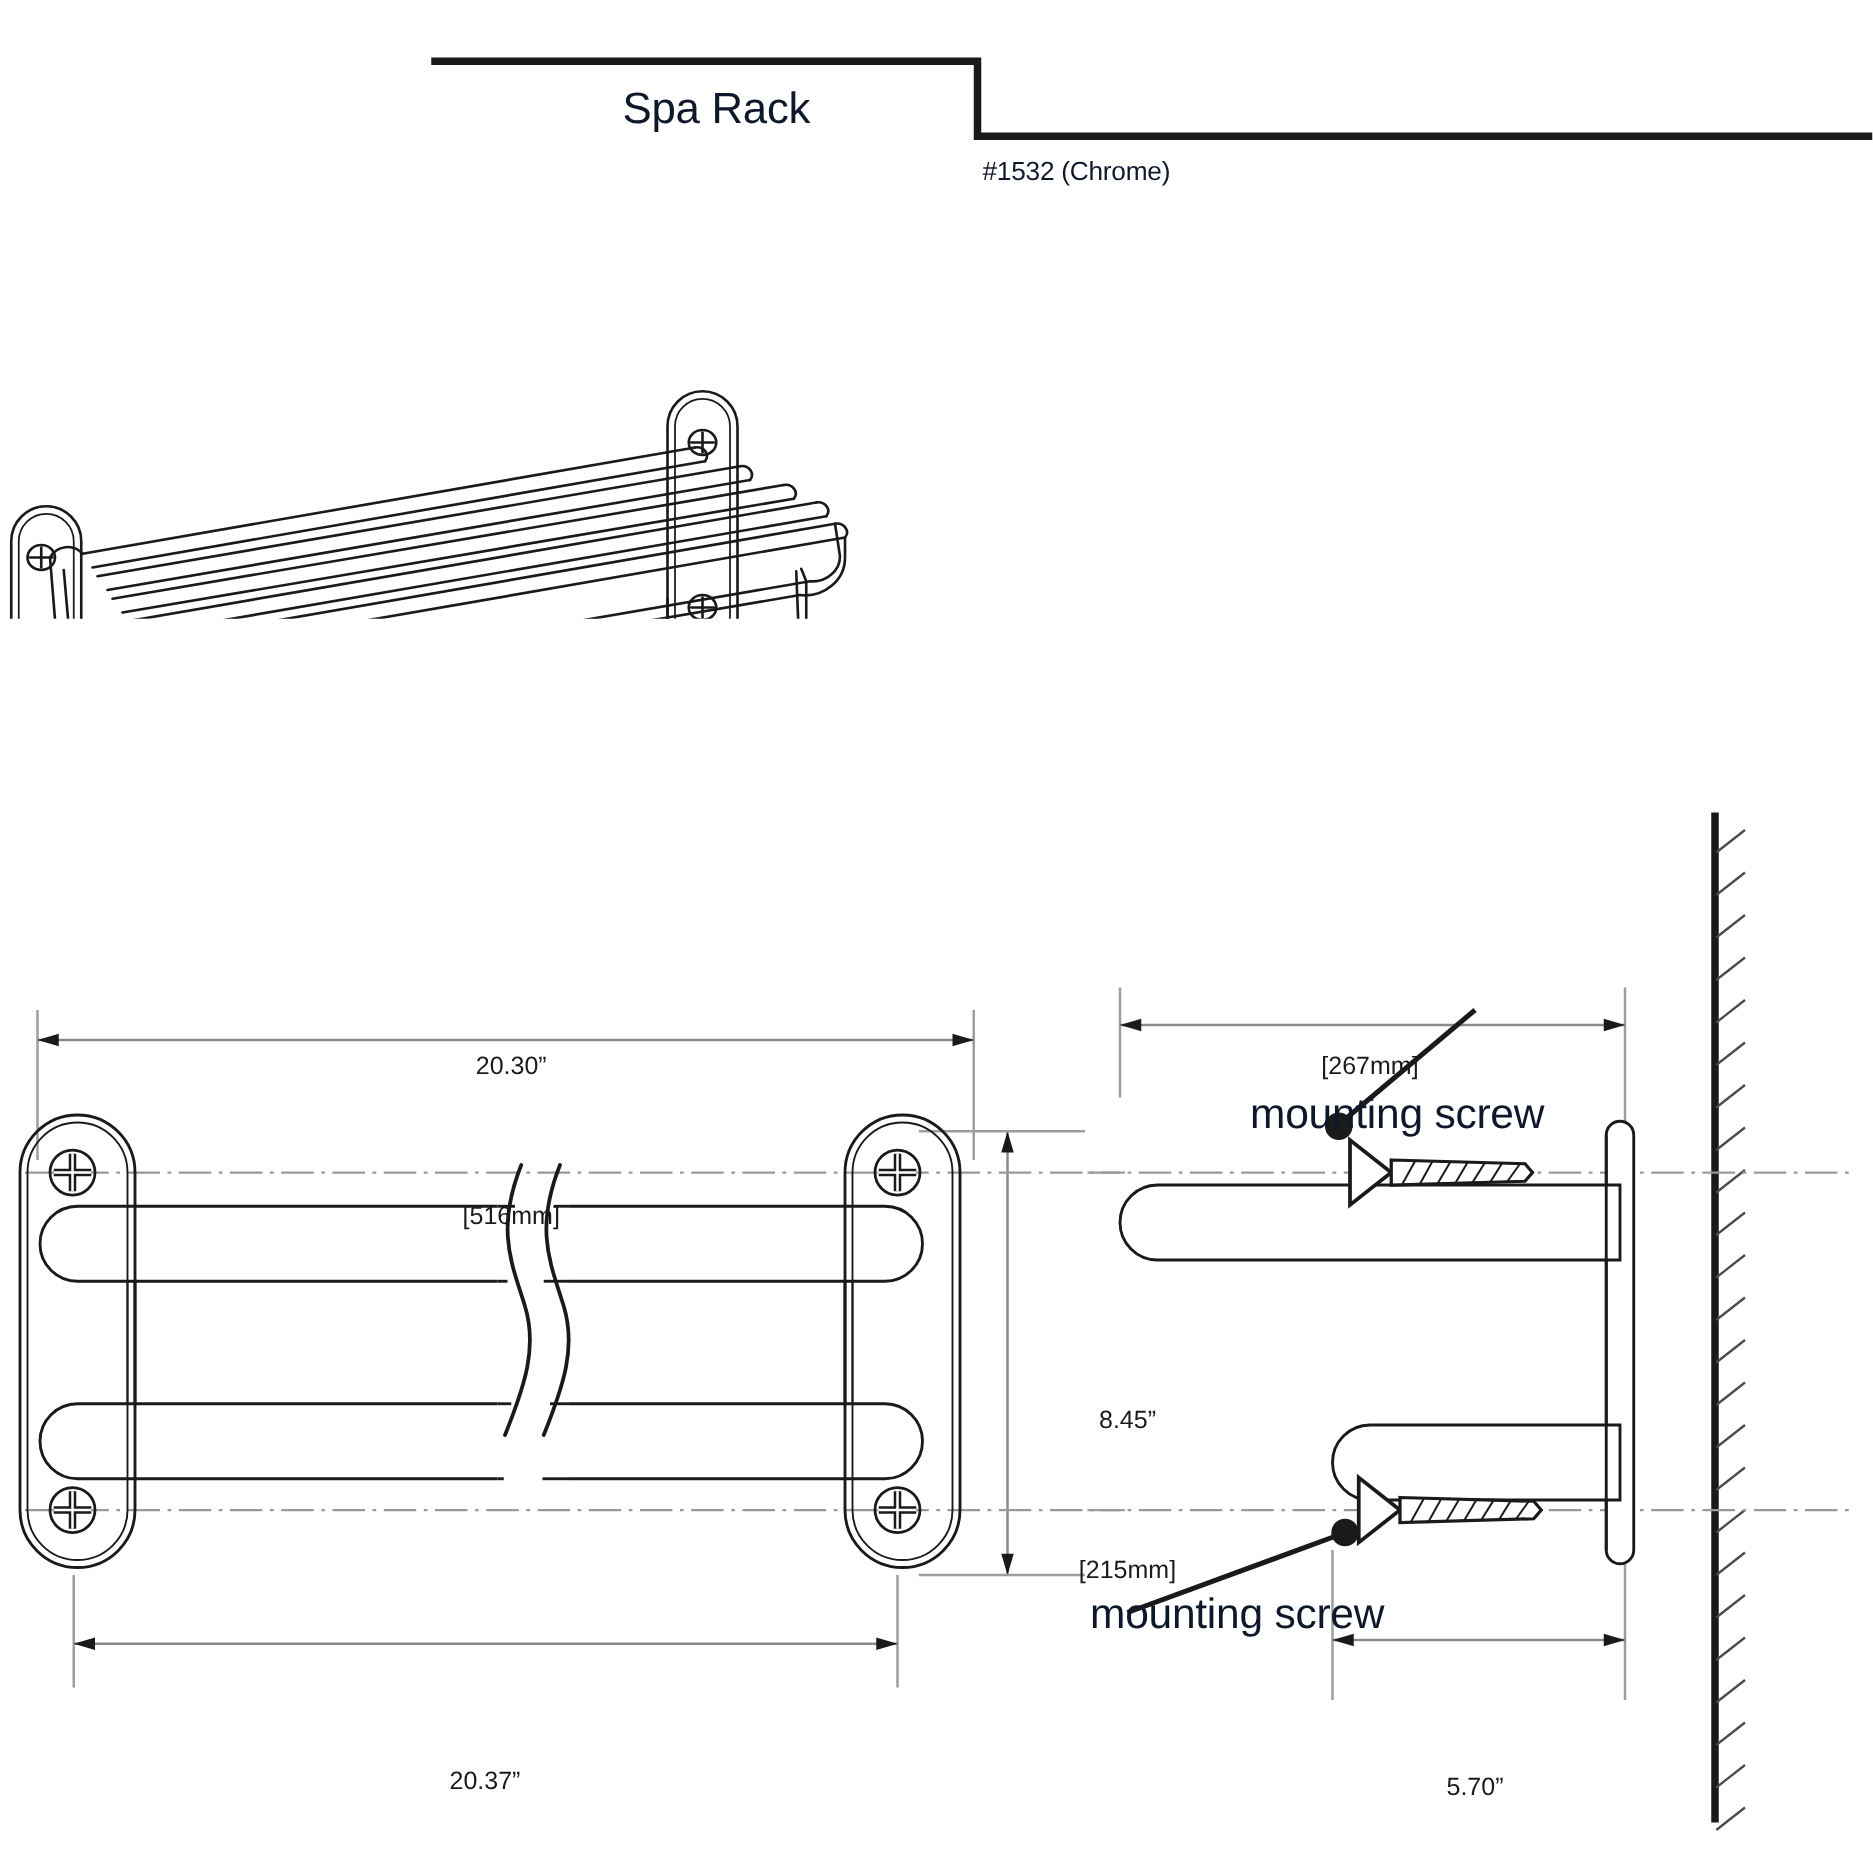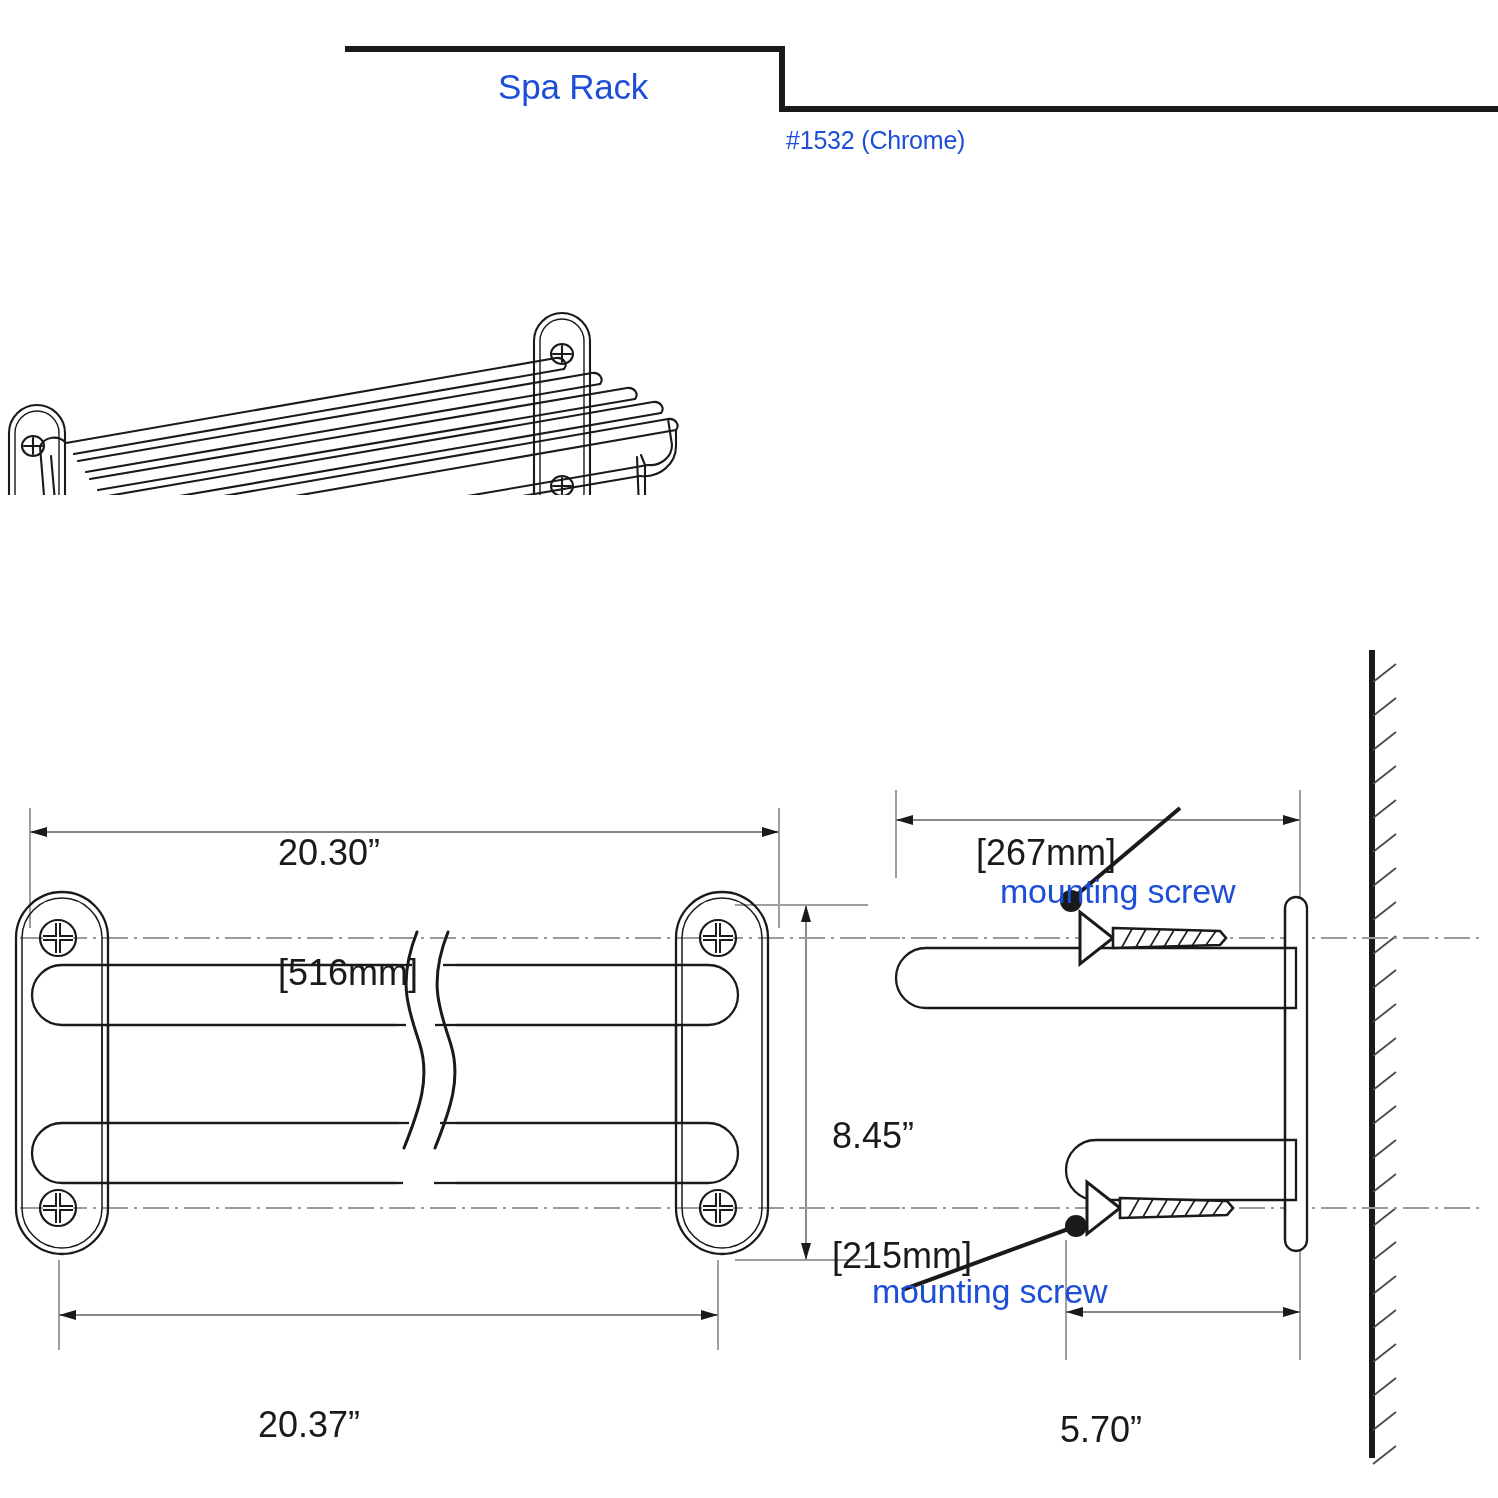--- a/index.html
+++ b/index.html
@@ -19,30 +19,31 @@
   #sheet {
     position: absolute;
     left: 0; top: 0;
     width: 1498px;
     height: 1498px;
   }
   .txt {
     position: absolute;
     white-space: pre;
     font-family: "Liberation Sans", "DejaVu Sans", sans-serif;
-    color: #1d4ed8;
+    color: #0f172a;
     letter-spacing: -0.2px;
   }
   .t-title   { font-size: 35px; left: 498px; top: 67px; }
-  .t-model   { font-size: 25px; left: 786px; top: 126px; }
+  .t-model   { font-size: 21px; left: 786px; top: 126px; }
   .t-note    { font-size: 34px; }
 
   .dimblock {
     position: absolute;
-    font-size: 36px;
+    text-align: center;
+    font-size: 20px;
     line-height: 40px;
     white-space: pre;
   }
   svg { display: block; }
 </style>
 </head>
 <body>
 
 <div id="sheet">
 

